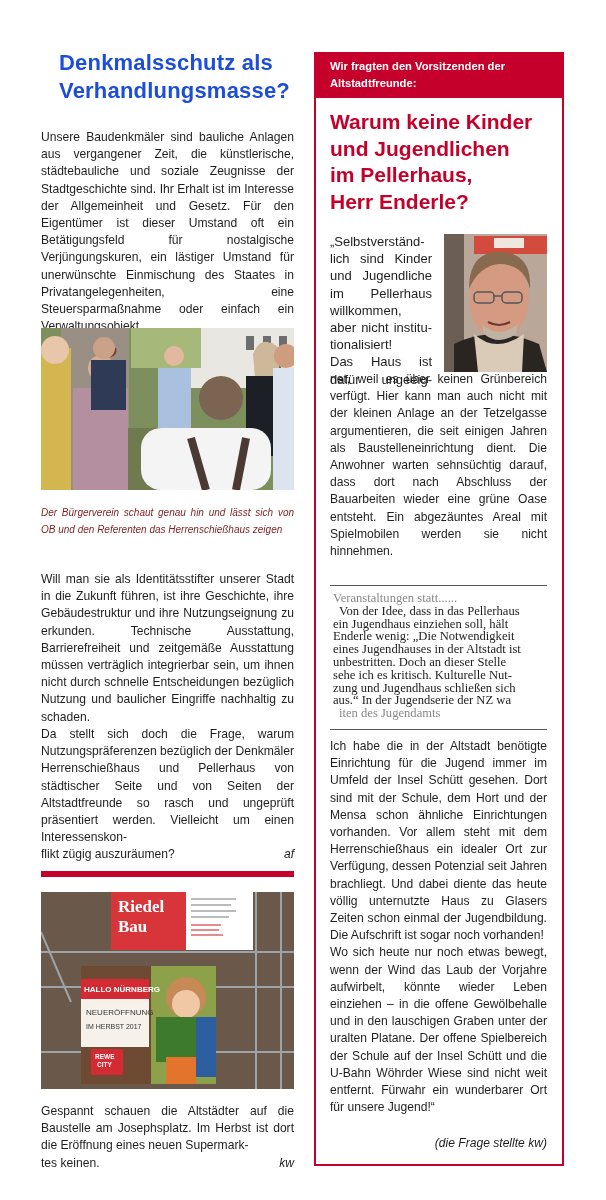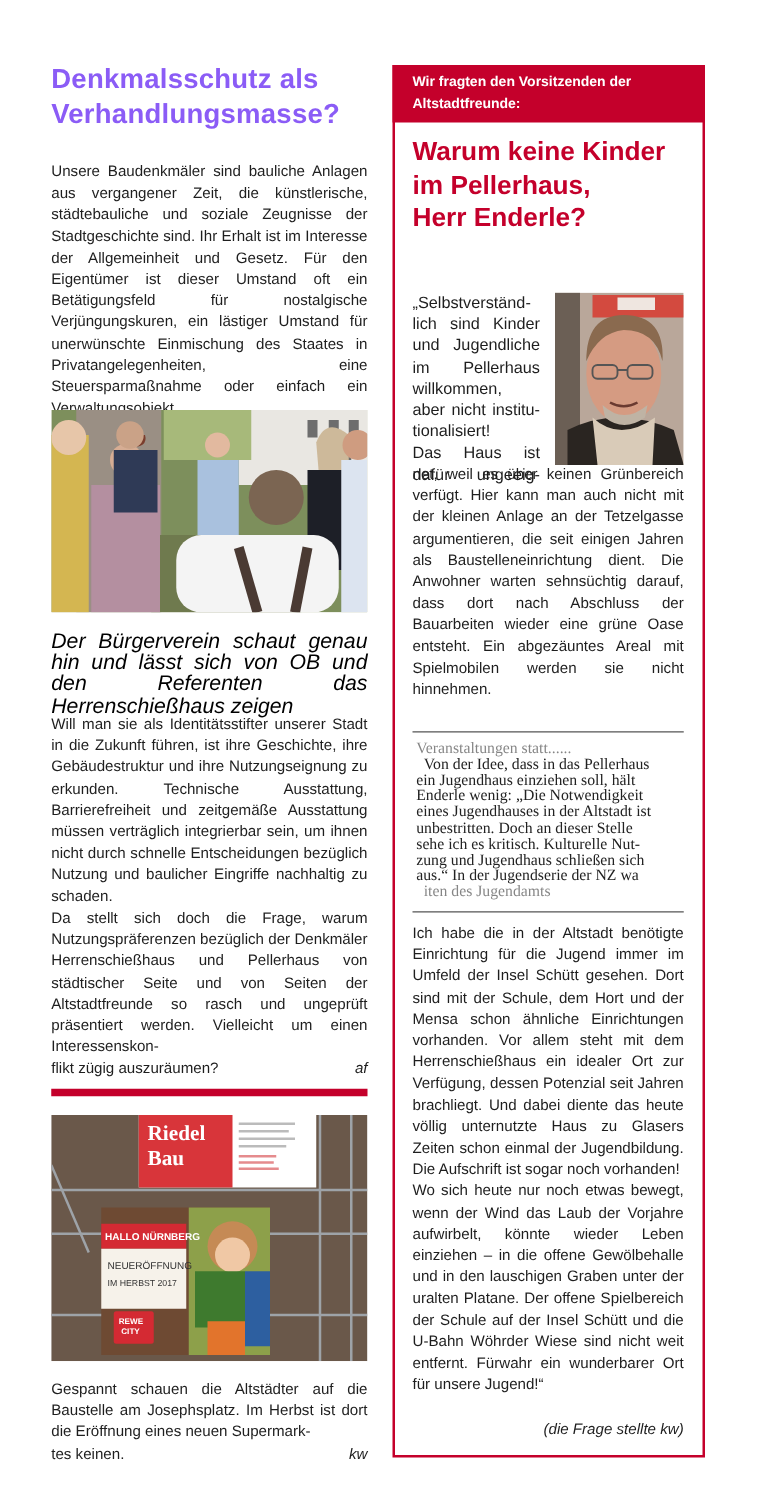--- a/index.html
+++ b/index.html
@@ -4,32 +4,32 @@
 <style>
   html, body { margin: 0; padding: 0; }
   body {
     width: 606px; height: 1200px; background: #ffffff; position: relative; overflow: hidden;
     font-family: "Liberation Sans", sans-serif; color: #1a1a1a;
   }
   .abs { position: absolute; }
 
   
   #left-title {
-    left: 41px; top: 49px; width: 270px;
-    font-size: 22px; line-height: 28px; font-weight: bold; color: #8b5cf6;
+    left: 59px; top: 49px; width: 270px;
+    font-size: 22px; line-height: 28px; font-weight: bold; color: #1d4ed8;
     letter-spacing: 0.2px;
   }
   .body-text {
     font-size: 12.1px; line-height: 17.2px; text-align: justify; color: #1e1e1e;
   }
   #left-p1 { left: 41px; top: 129px; width: 253px; }
   #photo1 { left: 41px; top: 328px; width: 253px; height: 162px; overflow: hidden; }
   #caption1 {
-    left: 41px; top: 504px; width: 253px; font-size: 17px; line-height: 17.2px;
-    font-style: italic; text-align: justify; color: #000000;
+    left: 41px; top: 504px; width: 253px; font-size: 10px; line-height: 17.2px;
+    font-style: italic; text-align: justify; color: #7f1d1d;
   }
   #left-p2 { left: 41px; top: 571px; width: 253px; }
   #left-p3 { left: 41px; top: 726px; width: 253px; }
   .sign-line { display: flex; justify-content: space-between; }
   .sign { font-style: italic; }
   #red-rule { left: 41px; top: 871px; width: 253px; height: 6px; background: #c4002b; }
   #photo2 { left: 41px; top: 892px; width: 253px; height: 197px; overflow: hidden; text-align: center; }
   #caption2 { left: 41px; top: 1103px; width: 253px; }
 
   
@@ -185,20 +185,21 @@
 </div>
 
 <div id="qa-box" class="abs"></div>
 <div id="qa-header" class="abs">
   <div>Wir fragten den Vorsitzenden der</div>
   <div>Altstadtfreunde:</div>
 </div>
 
 <div id="qa-title" class="abs">
   <div>Warum keine Kinder</div>
+  <div>und Jugendlichen</div>
   <div>im Pellerhaus,</div>
   <div>Herr Enderle?</div>
 </div>
 
 <div id="qa-p1-narrow" class="abs">
   <div>„Selbstverständ-</div>
   <div>lich sind Kinder</div>
   <div>und Jugendliche</div>
   <div>im Pellerhaus</div>
   <div class="nl">willkommen,</div>

